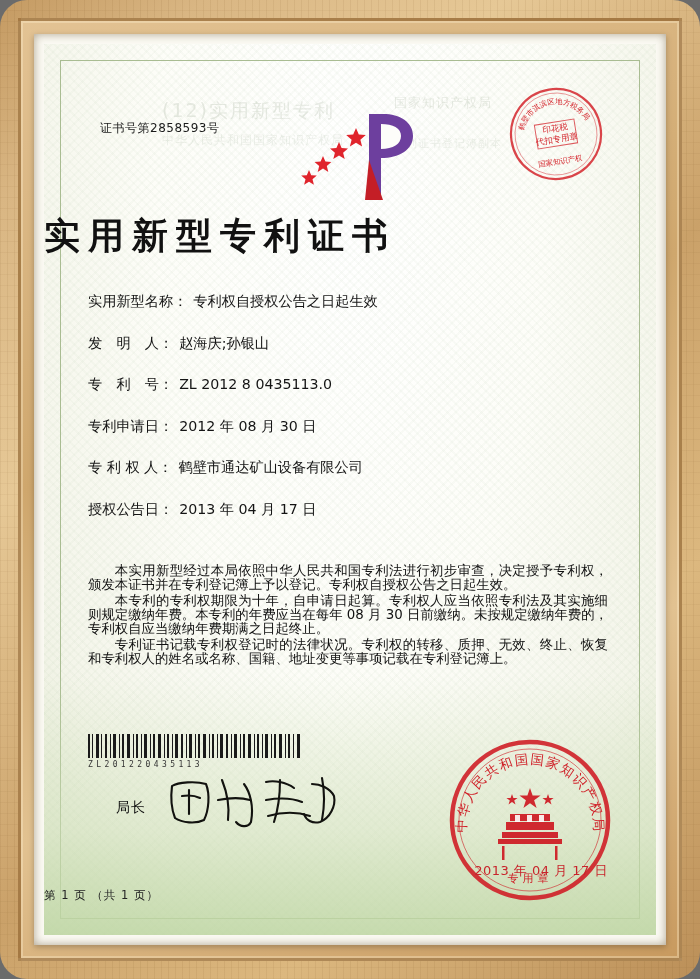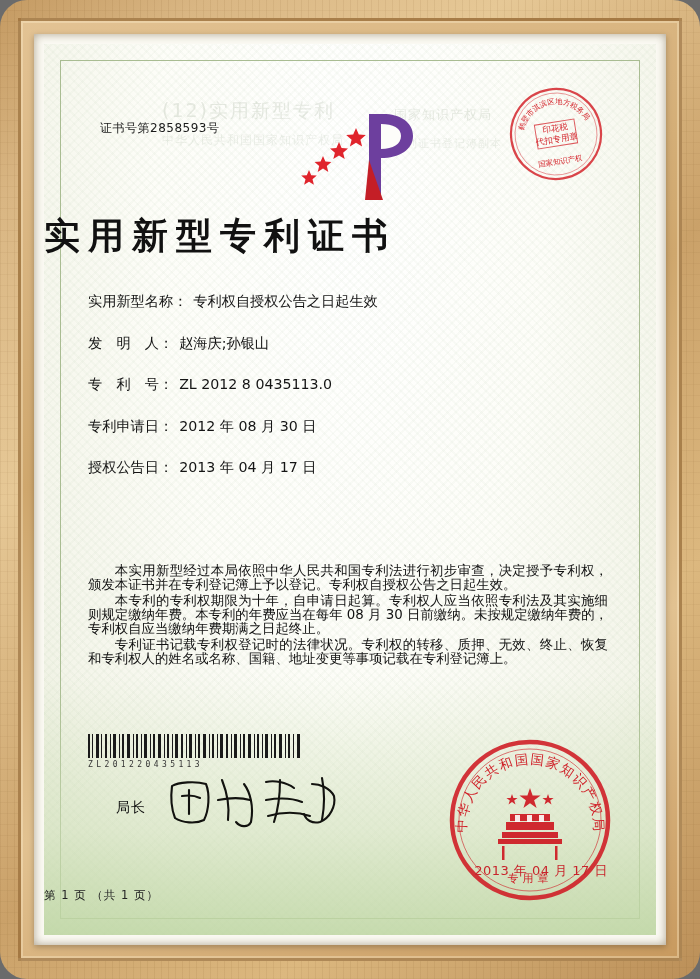--- a/index.html
+++ b/index.html
@@ -76,21 +76,21 @@
   
   .watermark {
     position: absolute;
     color: rgba(150,165,140,0.22);
     font-family: "DejaVu Sans", "Liberation Sans", sans-serif;
     white-space: nowrap;
     pointer-events: none;
   }
   .wm-1 { left: 118px; top: 54px; font-size: 19px; letter-spacing: 2px; }
   .wm-2 { left: 118px; top: 88px; font-size: 12px; letter-spacing: 1px; color: rgba(150,165,140,0.17);}
-  .wm-3 { left: 350px; top: 62px; font-size: 13px; letter-spacing: 1px; }
+  .wm-3 { left: 350px; top: 50px; font-size: 13px; letter-spacing: 1px; }
   .wm-4 { left: 350px; top: 92px; font-size: 11px; letter-spacing: 1px; color: rgba(150,165,140,0.17);}
 
   
   .cert-no {
     position: absolute;
     left: 56px; top: 76px;
     font-size: 12px;
     color: #1b1b1b;
     letter-spacing: .5px;
   }
@@ -287,20 +287,24 @@
         <span class="field-label">发　明　人：</span>
         <span class="field-value">赵海庆;孙银山</span>
       </div>
       <div class="field-row">
         <span class="field-label">专　利　号：</span>
         <span class="field-value">ZL 2012 8 0435113.0</span>
       </div>
       <div class="field-row">
         <span class="field-label">专利申请日：</span>
         <span class="field-value">2012 年 08 月 30 日</span>
+      </div>
+      <div class="field-row">
+        <span class="field-label">专 利 权 人：</span>
+        <span class="field-value">鹤壁市通达矿山设备有限公司</span>
       </div>
       <div class="field-row">
         <span class="field-label">授权公告日：</span>
         <span class="field-value">2013 年 04 月 17 日</span>
       </div>
     </div>
 
     <div class="body-text">
       <p>本实用新型经过本局依照中华人民共和国专利法进行初步审查，决定授予专利权，颁发本证书并在专利登记簿上予以登记。专利权自授权公告之日起生效。</p>
       <p>本专利的专利权期限为十年，自申请日起算。专利权人应当依照专利法及其实施细则规定缴纳年费。本专利的年费应当在每年 08 月 30 日前缴纳。未按规定缴纳年费的，专利权自应当缴纳年费期满之日起终止。</p>

